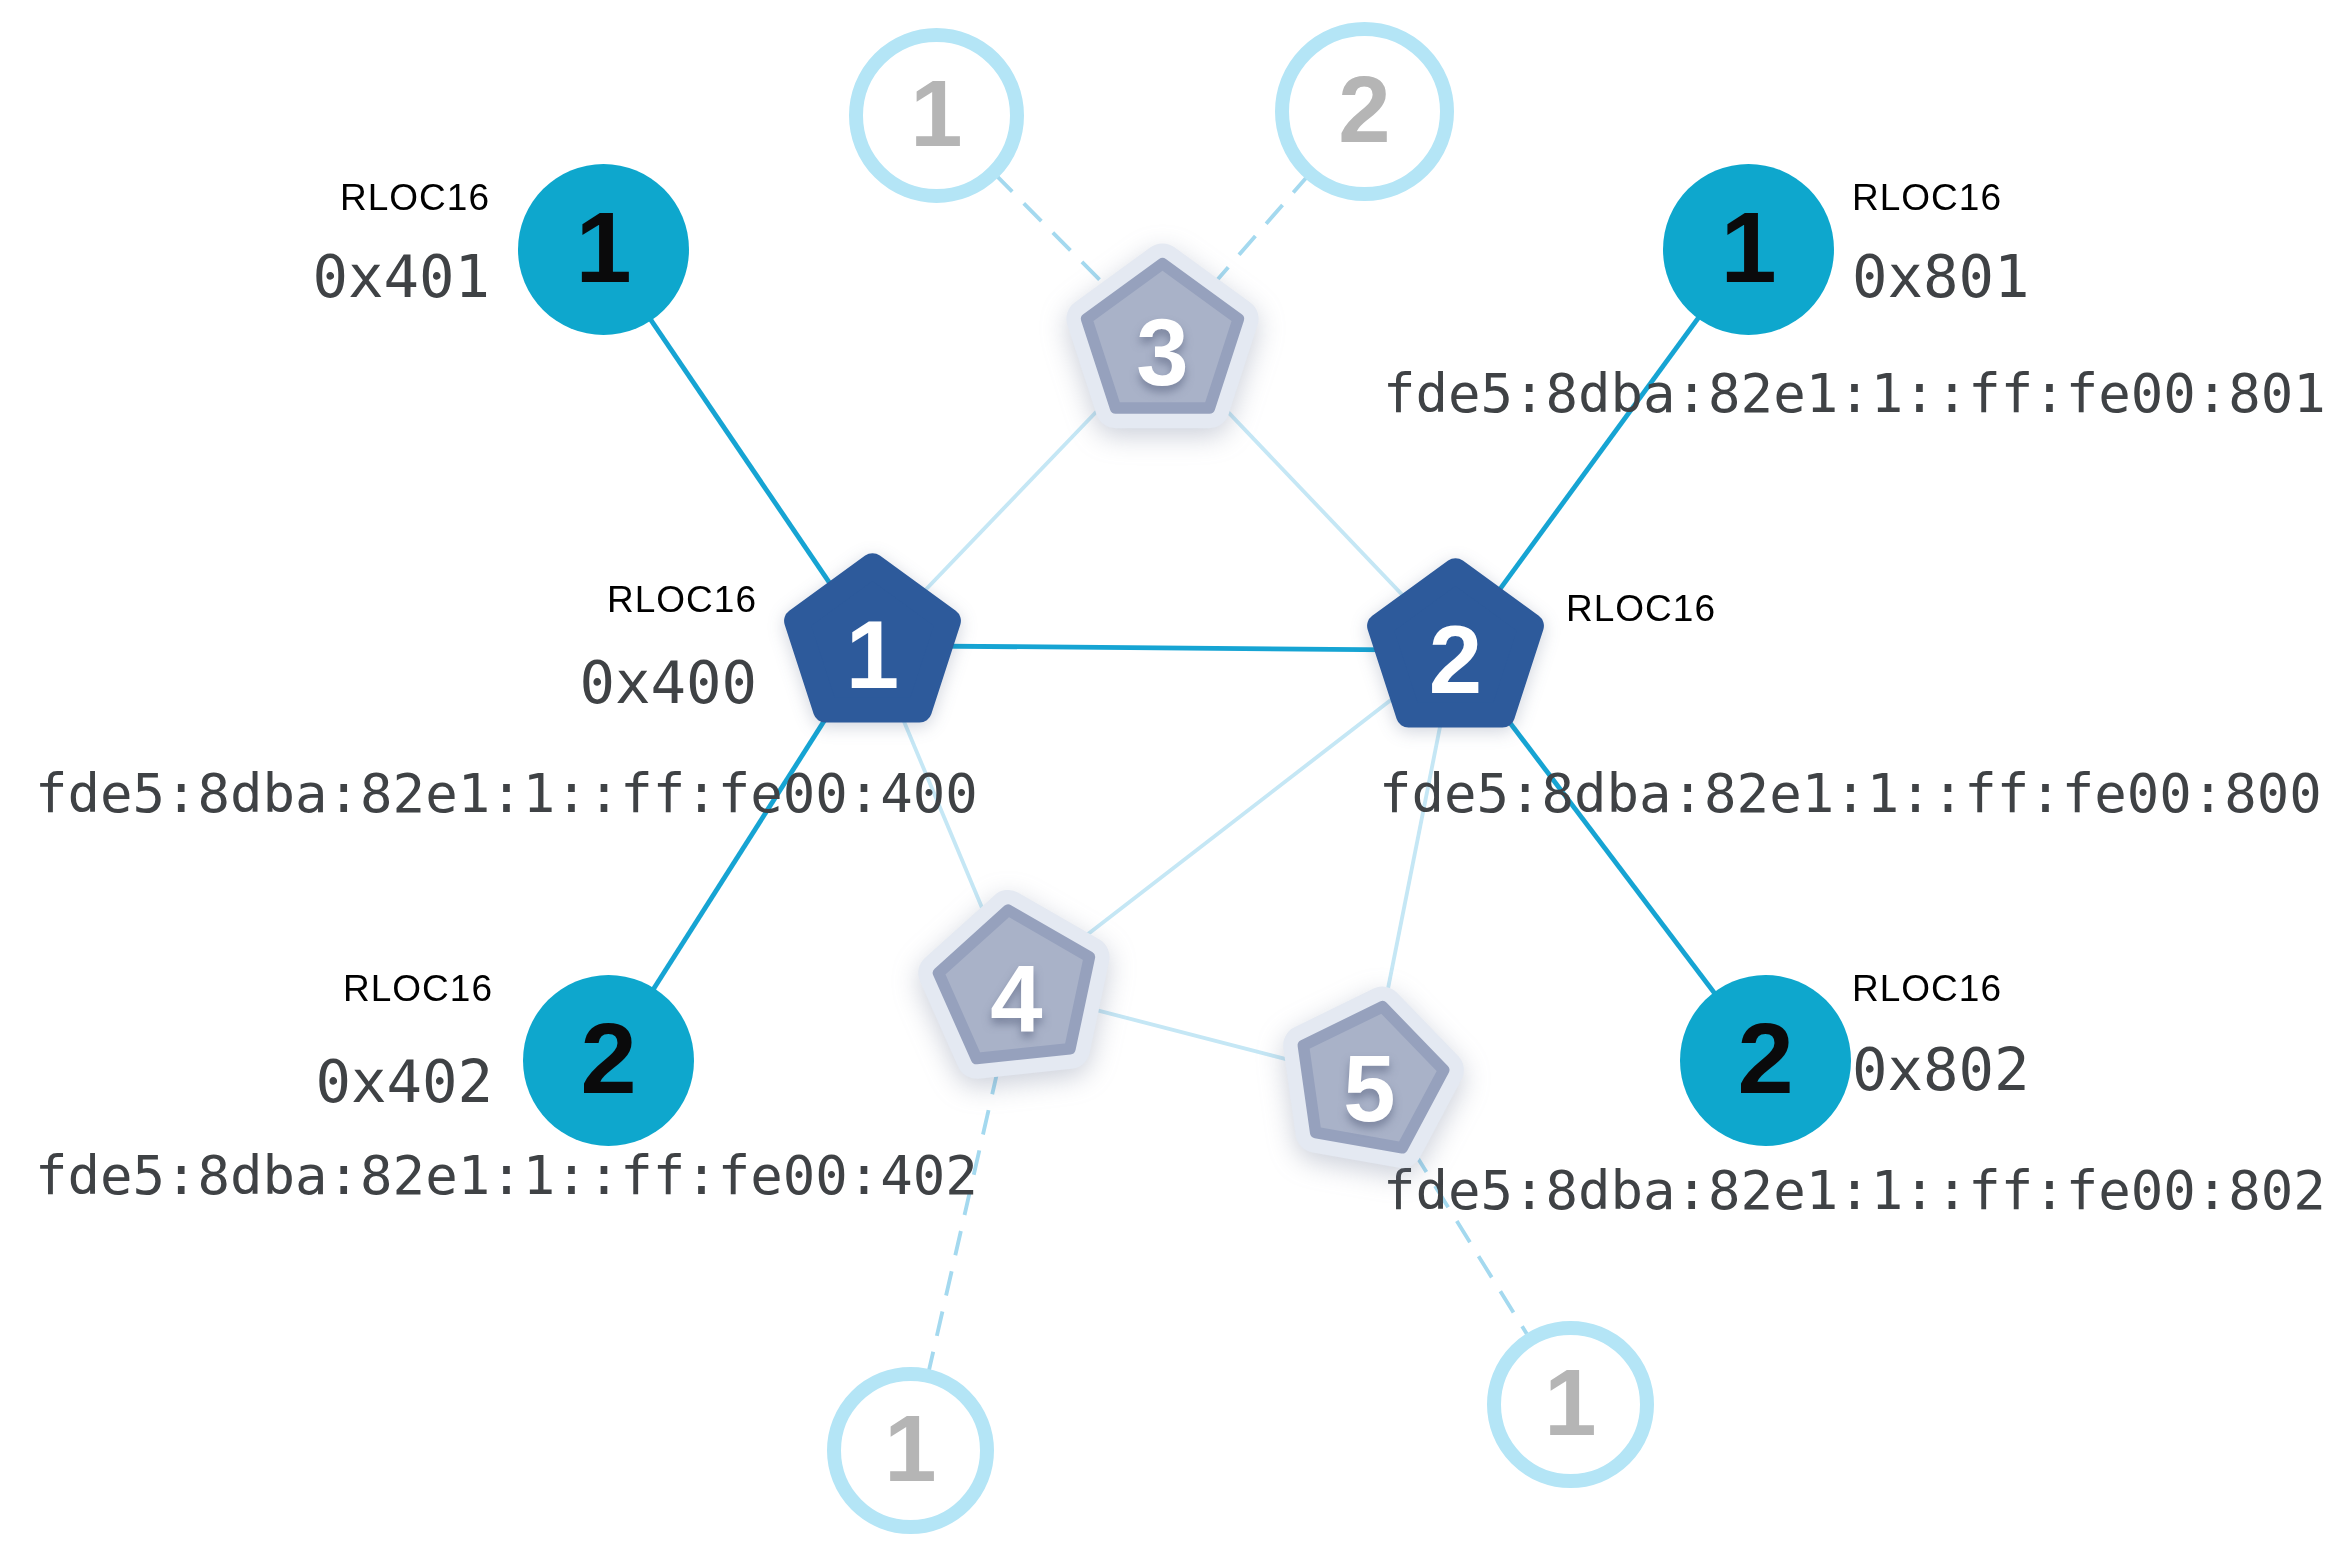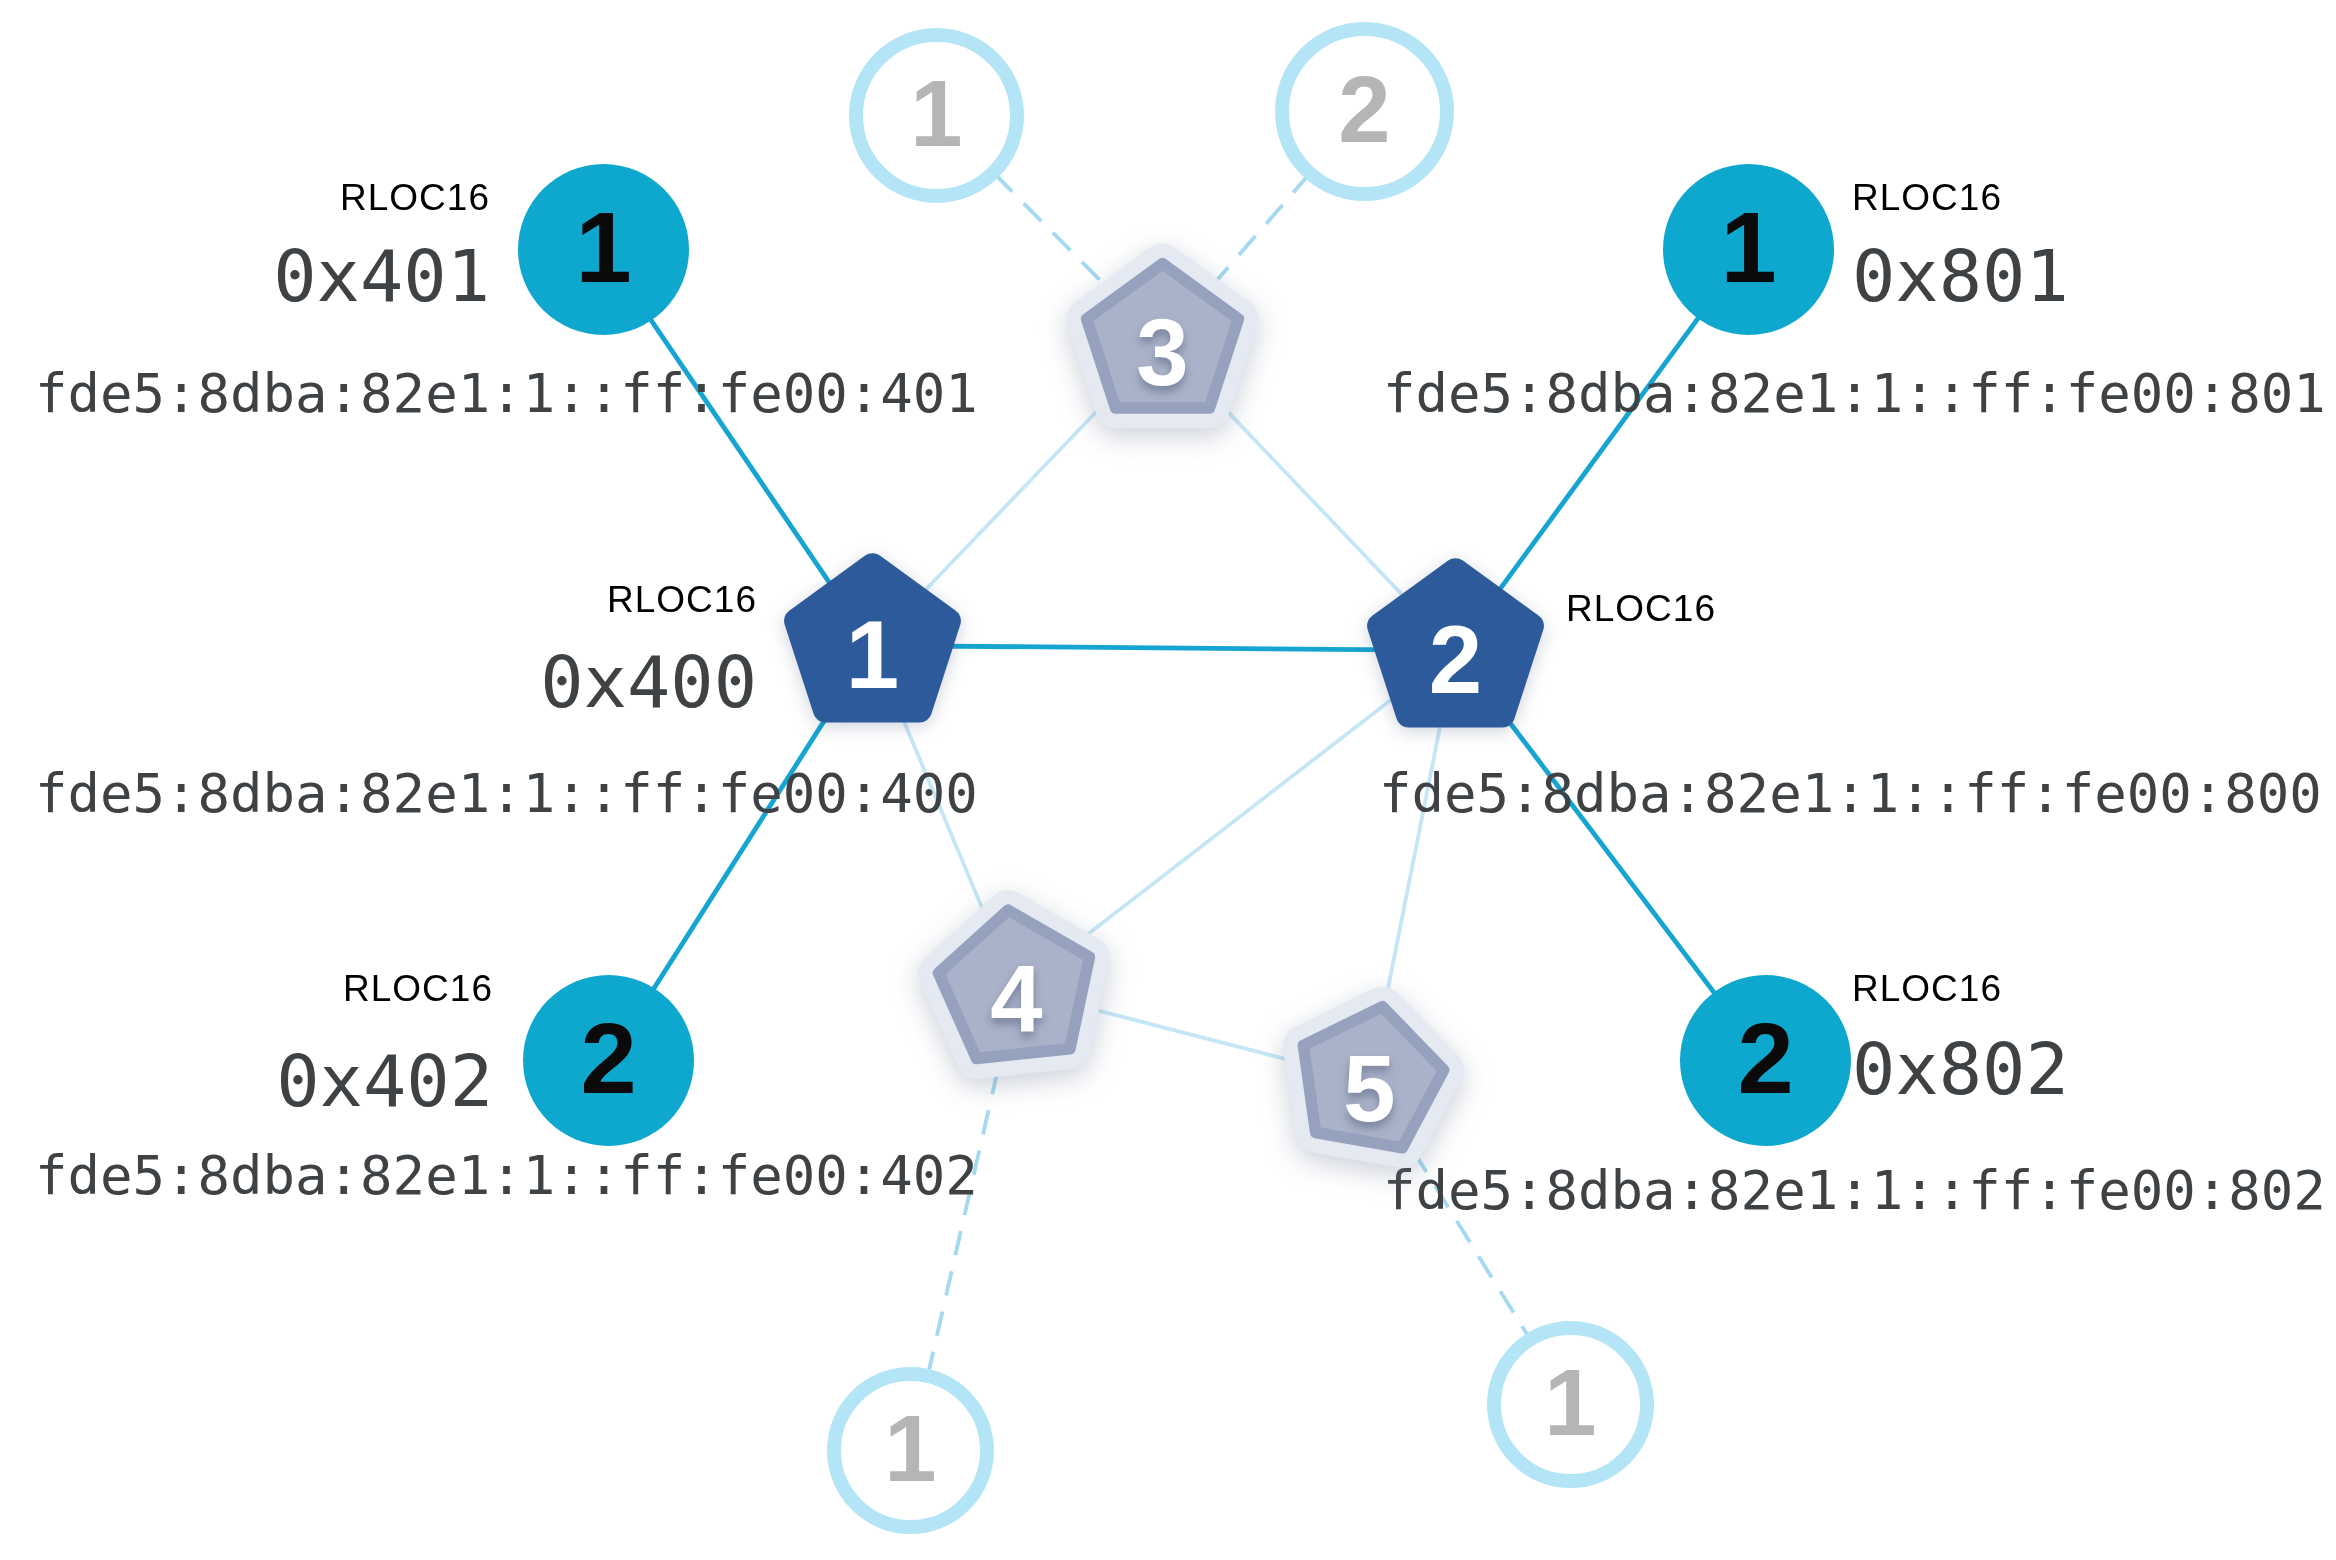--- a/index.html
+++ b/index.html
@@ -25,21 +25,21 @@
   .circle-active{background:var(--child-active);border-radius:50%;}
   .circle-active .num{color:#0a0a0b;font-size:101px;}
   .circle-ghost{background:#ffffff;border:14.4px solid var(--child-ghost-ring);
        border-radius:50%;box-sizing:border-box;}
   .circle-ghost .num{color:var(--ghost-number);font-size:94px;}
 
   .lbl{position:absolute;white-space:nowrap;line-height:1;}
   .lbl.r{transform:translate(-100%,-50%);}
   .lbl.l{transform:translate(0,-50%);}
   .rloc-title{font-size:37px;color:#000000;letter-spacing:1px;}
-  .rloc-hex{font-family:"DejaVu Sans Mono",monospace;font-size:72px;color:#3f4245;}
+  .rloc-hex{font-family:"DejaVu Sans Mono",monospace;font-size:59px;color:#3f4245;}
   .ipv6{font-family:"DejaVu Sans Mono",monospace;font-size:54px;color:#3f4245;}
 </style>
 </head>
 <body>
 
 <div id="stage" style="width: 2336px; height: 1560px; --router-active: #2d5a9b; --router-inactive-fill: #a9b2c8; --router-inactive-border: #96a1bd; --router-inactive-halo: #e4e9f2; --child-active: #0ea7cd; --child-ghost-ring: #b4e5f6; --ghost-number: #b5b5b5; --link-active: #16a4d3; --link-mesh: #c5e7f5; --link-ghost: #a4d9ef;">
   <svg id="edges" viewBox="0 0 2432 1624">
       <line x1="628" y1="260" x2="908" y2="672" class="active"></line>
       <line x1="633" y1="1104" x2="908" y2="672" class="active"></line>
       <line x1="908" y1="672" x2="1515" y2="677" class="active"></line>
@@ -52,21 +52,20 @@
       <line x1="1515" y1="677" x2="1426" y2="1125" class="mesh"></line>
       <line x1="1058" y1="1030" x2="1426" y2="1125" class="mesh"></line>
       <line x1="975" y1="120" x2="1210" y2="357" class="ghost"></line>
       <line x1="1420" y1="116" x2="1210" y2="357" class="ghost"></line>
       <line x1="1058" y1="1030" x2="948" y2="1510" class="ghost"></line>
       <line x1="1426" y1="1125" x2="1635" y2="1462" class="ghost"></line>
     </svg>
   <div id="labels">
       <div class="lbl rloc-title r" style="left: 490px; top: 197px;">RLOC16</div>
       <div class="lbl rloc-hex r" style="left: 490px; top: 276px;">0x401</div>
-      <div class="lbl ipv6 l" style="left: 35px; top: 394px;">fde5:8dba:82e1:1::ff:fe00:401</div>
       <div class="lbl rloc-title l" style="left: 1852px; top: 197px;">RLOC16</div>
       <div class="lbl rloc-hex l" style="left: 1852px; top: 276px;">0x801</div>
       <div class="lbl ipv6 l" style="left: 1383px; top: 394px;">fde5:8dba:82e1:1::ff:fe00:801</div>
       <div class="lbl rloc-title r" style="left: 757px; top: 599px;">RLOC16</div>
       <div class="lbl rloc-hex r" style="left: 757px; top: 682px;">0x400</div>
       <div class="lbl ipv6 l" style="left: 35px; top: 794px;">fde5:8dba:82e1:1::ff:fe00:400</div>
       <div class="lbl rloc-title l" style="left: 1566px; top: 608px;">RLOC16</div>
       <div class="lbl ipv6 l" style="left: 1379px; top: 794px;">fde5:8dba:82e1:1::ff:fe00:800</div>
       <div class="lbl rloc-title r" style="left: 493px; top: 988px;">RLOC16</div>
       <div class="lbl rloc-hex r" style="left: 493px; top: 1069px; margin-top: 12px;">0x402</div>

